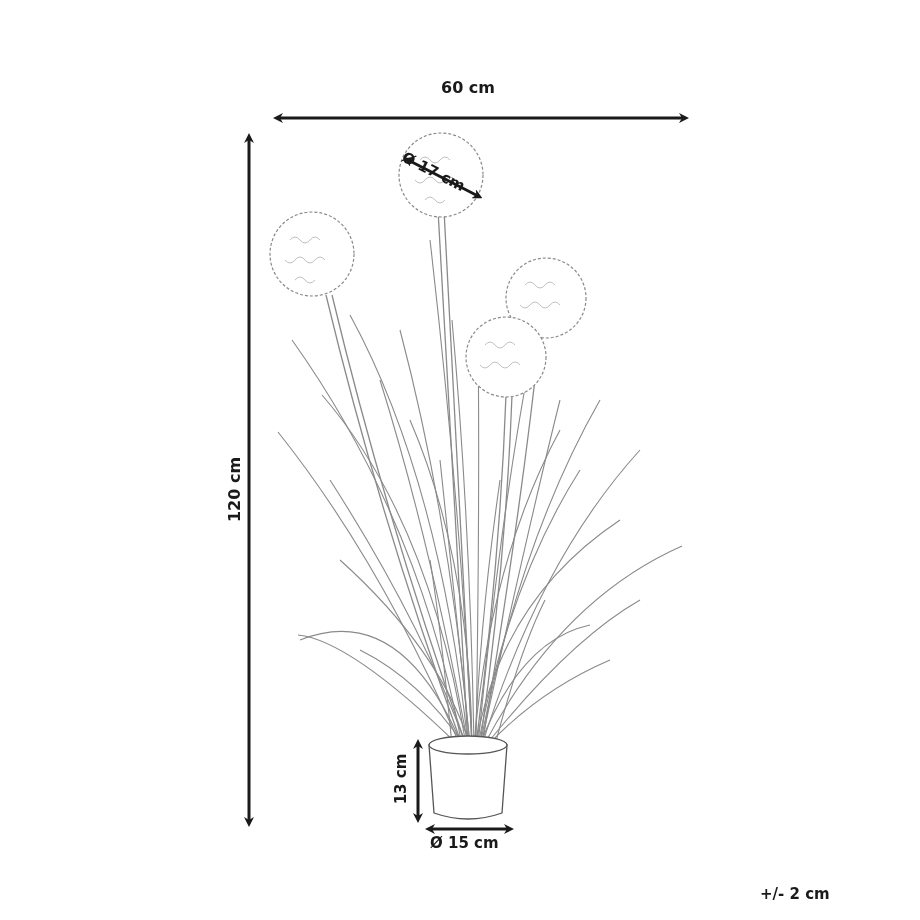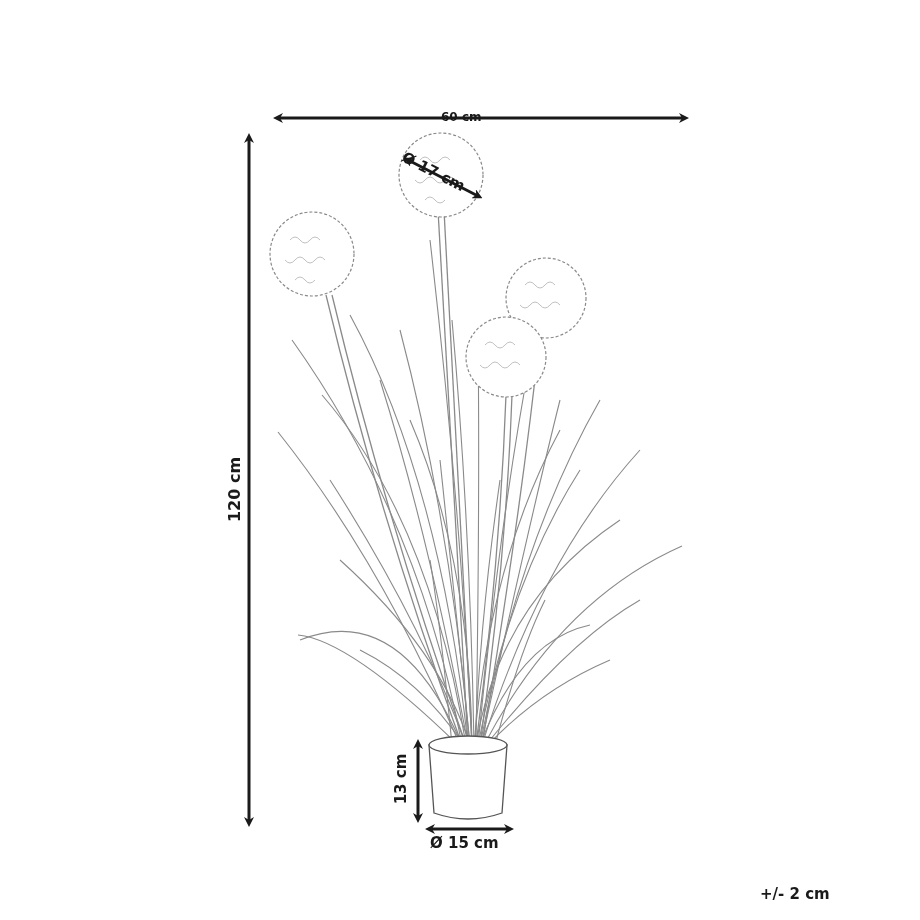--- a/index.html
+++ b/index.html
@@ -82,18 +82,18 @@
   <g stroke="#555" stroke-width="1.3" fill="#ffffff">
     <path d="M429 745 L434 813 Q468 825 502 813 L507 745 Z"></path>
     <ellipse cx="468" cy="745" rx="39" ry="9"></ellipse>
   </g>
 
   <line x1="418" y1="744" x2="418" y2="818" stroke="#1a1a1a" stroke-width="3" marker-start="url(#ah)" marker-end="url(#ah)"></line>
 
   <line x1="430" y1="829" x2="509" y2="829" stroke="#1a1a1a" stroke-width="3" marker-start="url(#ah)" marker-end="url(#ah)"></line>
 </svg>
 
-<div class="lbl" style="left:441px;top:110px;font-size:12px;">60 cm</div>
+<div class="lbl" style="left:441px;top:78px;font-size:16px;">60 cm</div>
 <div class="lbl" style="left:202px;top:480px;font-size:16px;transform:rotate(-90deg);">120 cm</div>
 <div class="lbl" style="left:407px;top:148px;font-size:15px;transform:rotate(27deg);transform-origin:left top;">Ø 17 cm</div>
 <div class="lbl" style="left:376px;top:770px;transform:rotate(-90deg);">13 cm</div>
 <div class="lbl" style="left:430px;top:834px;text-align:center;">Ø 15 cm</div>
 <div class="lbl" style="left:760px;top:885px;">+/- 2 cm</div>
 
 </body></html>

